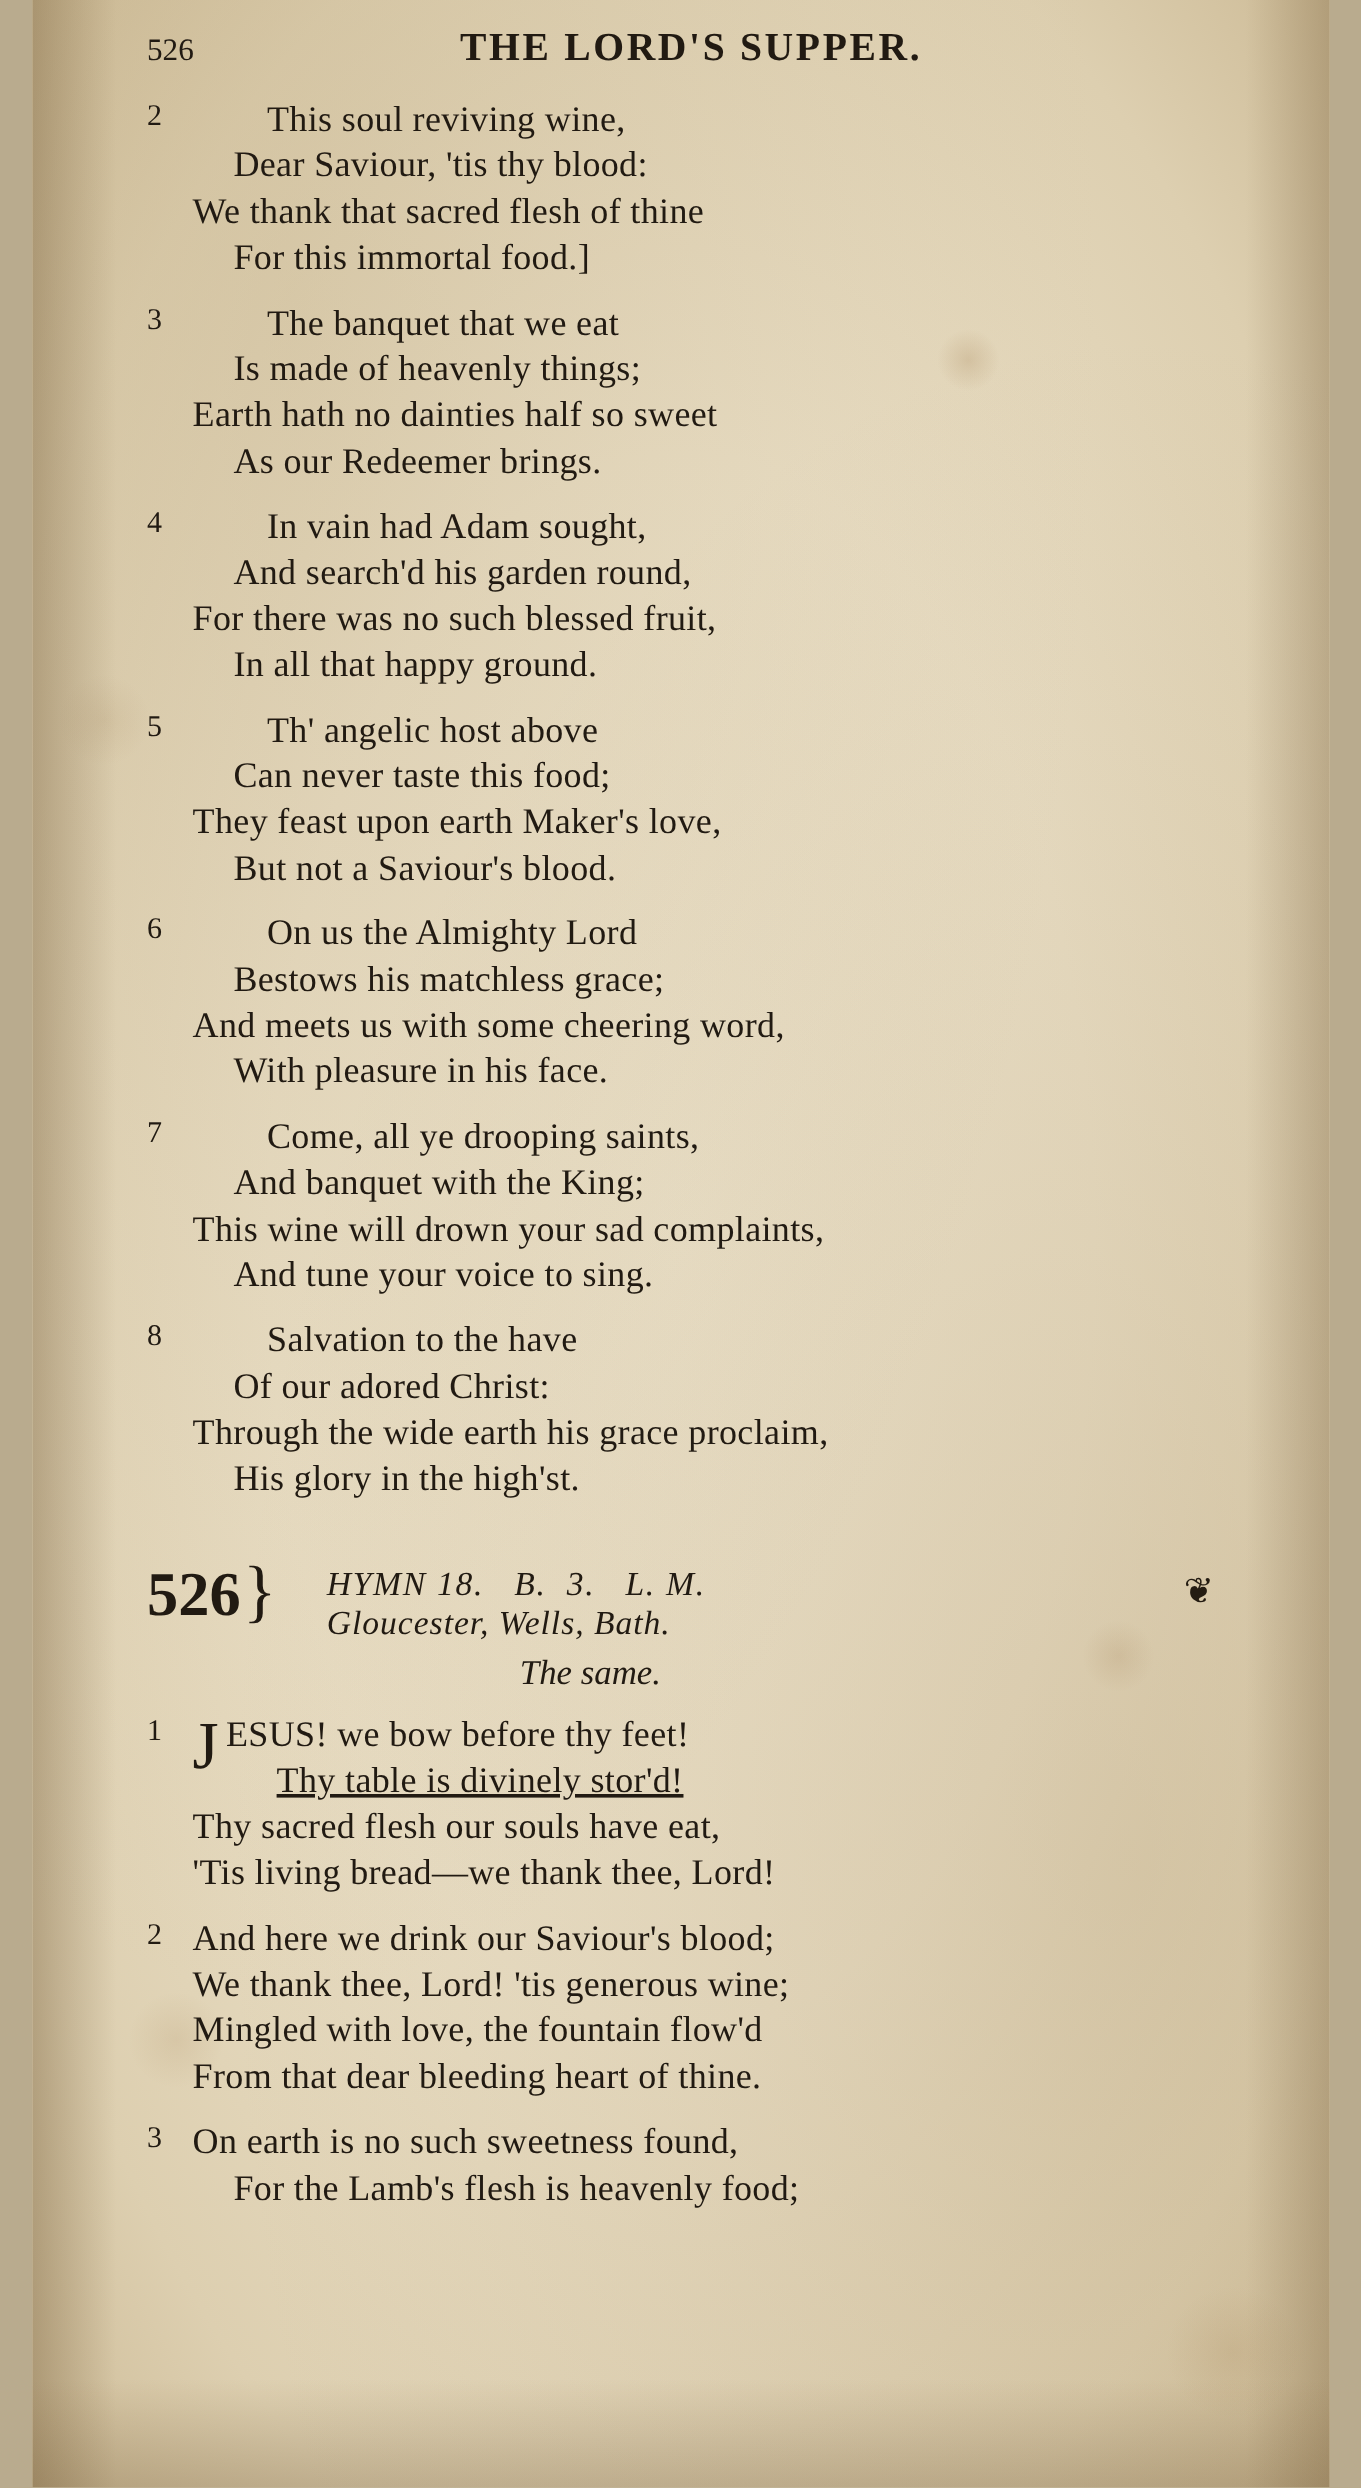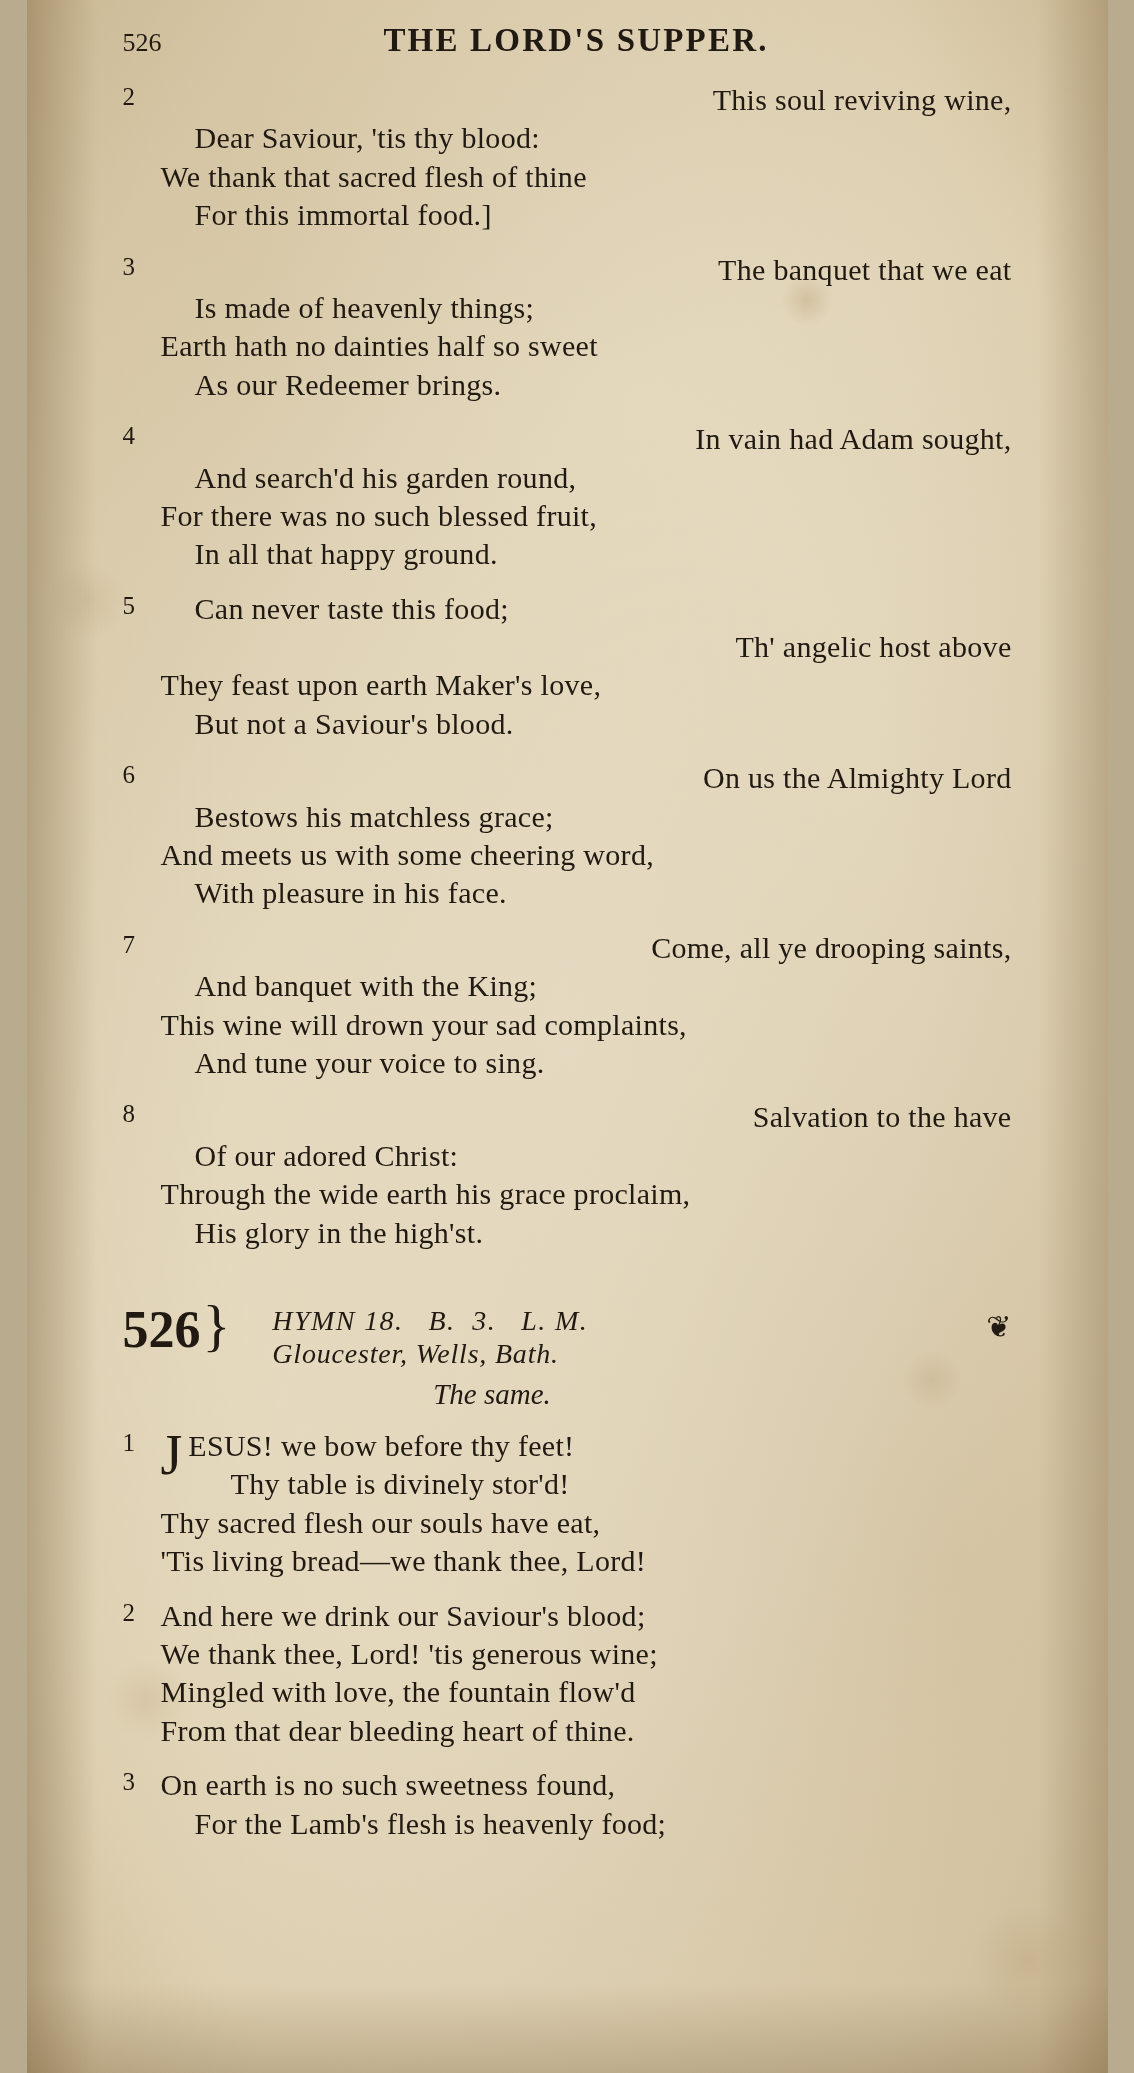--- a/index.html
+++ b/index.html
@@ -91,21 +91,21 @@
     font-size: 25px;
   }
   .line {
     font-size: 30px;
     line-height: 1.28;
     white-space: pre;
     letter-spacing: 0.3px;
   }
   .ind-0 { padding-left: 0px; }
   .ind-1 { padding-left: 34px; }
-  .ind-2 { padding-left: 62px; text-align: right; }
+  .ind-2 { padding-left: 62px; }
 
   .stanza.first-line-hang .line:first-child { padding-left: 62px; }
 
   
   .hymn-head {
     margin-top: 46px;
     margin-bottom: 6px;
     display: flex;
     align-items: flex-start;
     position: relative;
@@ -161,20 +161,21 @@
     line-height: 0.80;
     font-weight: normal;
     padding: 6px 4px 0 0;
     margin-right: 2px;
   }
   .stanza.drop .line.dc-first {
     padding-left: 0;
   }
   .stanza.drop .line.dc-second {
     padding-left: 70px;
+    text-decoration: underline;
   }
 </style>
 </head>
 <body>
 
 <div class="page">
   <div class="edge-dark"></div>
   <div class="edge-dark right"></div>
   <div class="edge-dark bottom"></div>
 
@@ -204,22 +205,22 @@
     <div class="stanza">
       <span class="num">4</span>
       <div class="line ind-2">In vain had Adam sought,</div>
       <div class="line ind-1">And search'd his garden round,</div>
       <div class="line ind-0">For there was no such blessed fruit,</div>
       <div class="line ind-1">In all that happy ground.</div>
     </div>
 
     <div class="stanza">
       <span class="num">5</span>
+      <div class="line ind-2">Th' angelic host above</div>
       <div class="line ind-1">Can never taste this food;</div>
-      <div class="line ind-2">Th' angelic host above</div>
       <div class="line ind-0">They feast upon earth Maker's love,</div>
       <div class="line ind-1">But not a Saviour's blood.</div>
     </div>
 
     <div class="stanza">
       <span class="num">6</span>
       <div class="line ind-2">On us the Almighty Lord</div>
       <div class="line ind-1">Bestows his matchless grace;</div>
       <div class="line ind-0">And meets us with some cheering word,</div>
       <div class="line ind-1">With pleasure in his face.</div>

